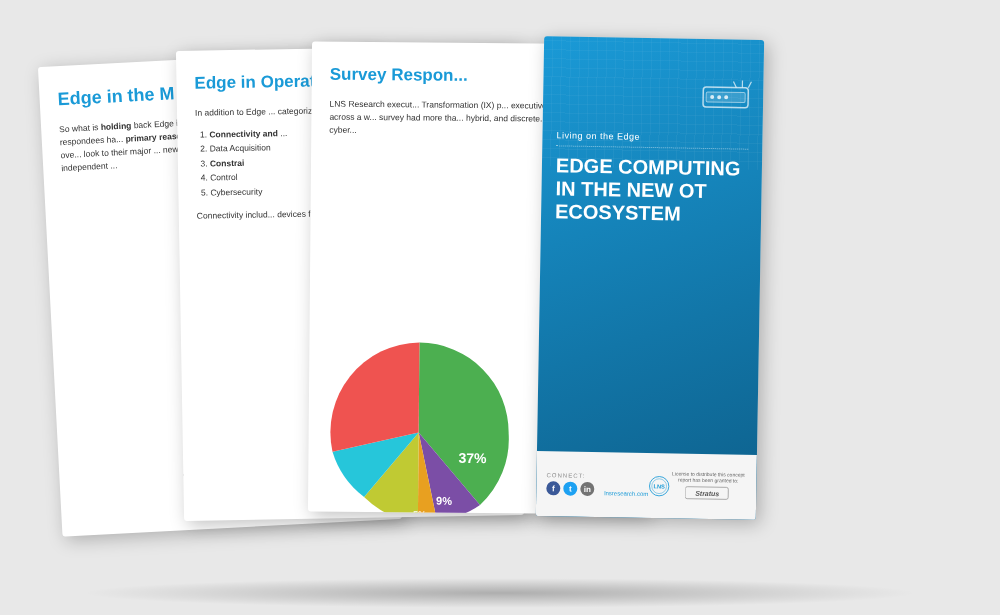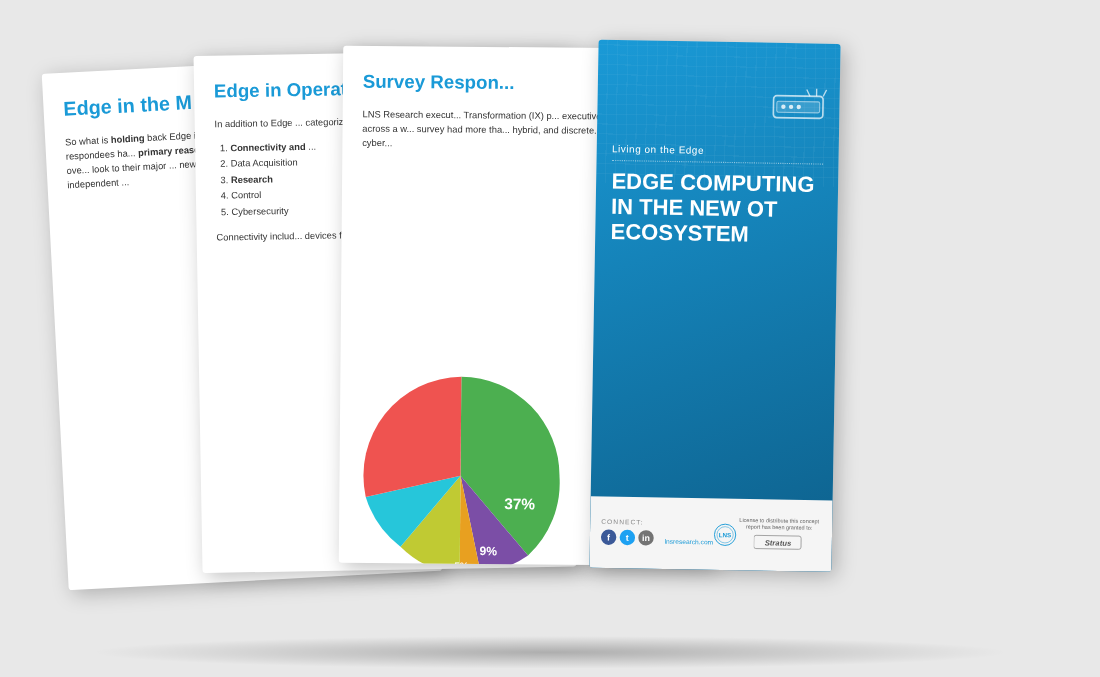--- a/index.html
+++ b/index.html
@@ -318,21 +318,21 @@
 
   <div class="page page-2">
     <div class="page-content">
       <div class="page-title">Edge in Operati...</div>
       <div class="page-body">
         In addition to Edge ... categorized by the role... Research sees five prim...
       </div>
       <ol class="page-list">
         <li><strong>Connectivity and</strong> ...</li>
         <li>Data Acquisition</li>
-        <li><strong>Research</strong></li>
+        <li><strong>Constrai</strong></li>
         <li>Control</li>
         <li>Cybersecurity</li>
       </ol>
       <div class="page-body">
         Connectivity includ... devices for connectin... networks and devices.
       </div>
       <div class="the-n">THE N...</div>
     </div>
   </div>
 

